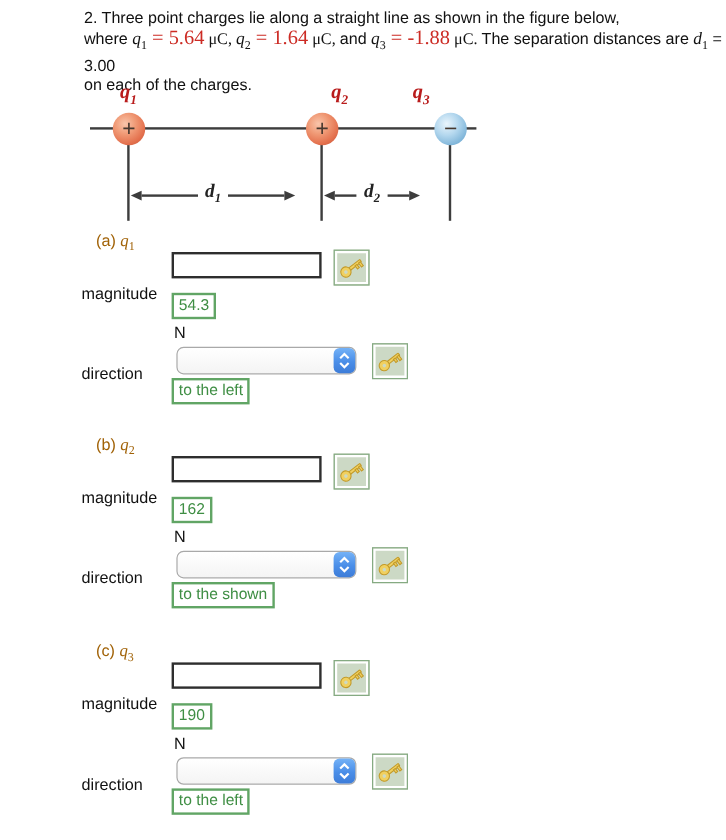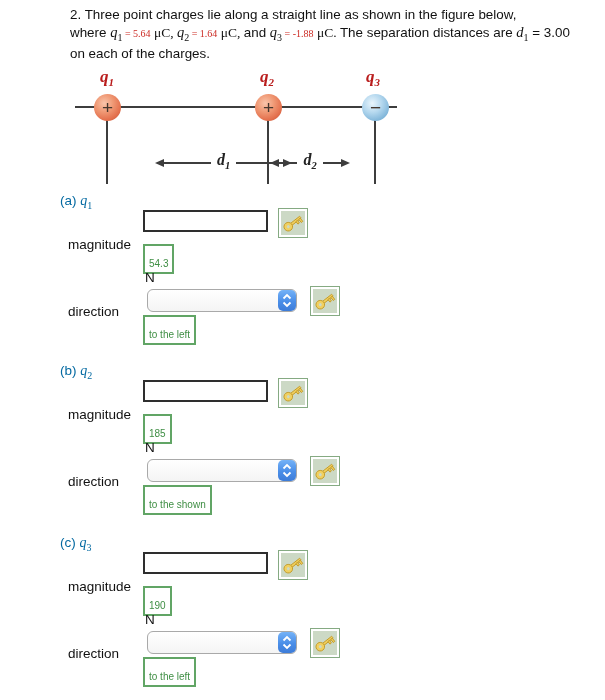--- a/index.html
+++ b/index.html
@@ -3,21 +3,21 @@
 <meta charset="utf-8">
 <style>
   html,body{margin:0;padding:0;background:#ffffff;}
   #page{position:relative;width:605px;height:700px;background:#ffffff;overflow:hidden;
         font-family:"Liberation Sans",sans-serif;color:#1a1a1a;}
 
   
   #problem{position:absolute;left:70px;top:7px;width:532px;font-size:13.4px;line-height:16.6px;color:#111;}
   .mv{font-family:"Liberation Serif",serif;font-style:italic;font-size:14.5px;}
   .msub{font-family:"Liberation Serif",serif;font-size:10px;}
-  .mval{font-family:"Liberation Serif",serif;font-size:10px;}
+  .mval{font-family:"Liberation Serif",serif;font-size:17px;}
   .red{color:#cc2b24;}
   .munit{font-family:"Liberation Serif",serif;font-size:13.5px;color:#111;}
 
   
   .hline{position:absolute;left:75px;top:106px;width:322px;height:2px;background:#3d3d3d;}
   .vline{position:absolute;top:120px;height:64px;width:2px;background:#3d3d3d;}
   .qlabel{position:absolute;top:67px;font-family:"Liberation Serif",serif;font-style:italic;
           font-weight:bold;font-size:17px;color:#b91c1c;}
   .qlabel sub{font-size:11px;}
   .charge{position:absolute;top:94px;width:27px;height:27px;border-radius:50%;
@@ -30,34 +30,34 @@
         border-right:9px solid #3d3d3d;}
   .ah-r{width:0;height:0;border-top:4px solid transparent;border-bottom:4px solid transparent;
         border-left:9px solid #3d3d3d;}
   .dline{flex:1;height:2px;background:#3d3d3d;}
   .dlabel{font-family:"Liberation Serif",serif;font-style:italic;font-weight:bold;font-size:16px;
           color:#222;padding:0 6px;margin-top:-3px;}
   .dlabel sub{font-size:10.5px;}
 
   
   .section{position:absolute;left:0;width:605px;height:150px;}
-  .sec-label{position:absolute;left:60px;top:0;font-size:13.5px;color:#0369a1;}
+  .sec-label{position:absolute;left:80px;top:0;font-size:13.5px;color:#a16207;}
   .sec-label .mv{font-size:14px;}
   .row-label{position:absolute;left:68px;font-size:13.5px;color:#111;}
   .mag-label{top:44px;}
   .dir-label{top:111px;}
   .mag-input{position:absolute;left:143px;top:17px;width:125px;height:22px;box-sizing:border-box;
              border:2px solid #2e2e2e;background:#fff;font-size:13px;padding:0 4px;outline:none;}
   .key-btn{position:absolute;width:30px;height:30px;box-sizing:border-box;border:1px solid #85aa82;
            background:#ccd9c5;box-shadow:inset 0 0 0 2px #ffffff;padding:0;margin:0;
            display:flex;align-items:center;justify-content:center;cursor:pointer;}
   .mag-key{left:278px;top:15px;}
   .dir-key{left:310px;top:93px;}
-  .answer-box{position:absolute;border:2px solid #61a565;color:#3f8e44;font-size:10px;
-              padding:12px 4px 3px 4px;background:#fff;white-space:nowrap;}
+  .answer-box{position:absolute;border:2px solid #61a565;color:#3f8e44;font-size:13px;
+              padding:0 4px 3px 4px;background:#fff;white-space:nowrap;}
   .mag-answer{left:143px;top:51px;}
   .dir-answer{left:143px;top:122px;}
   .unit{position:absolute;left:145px;top:77px;font-size:13.5px;color:#111;}
   .select{position:absolute;left:147px;top:96px;width:150px;height:23px;box-sizing:border-box;
           border:1px solid #a9a9a9;border-radius:6px;background:linear-gradient(#ffffff,#f4f4f4);
           cursor:pointer;}
   .spinner{position:absolute;right:0;top:0;width:18px;height:21px;border-radius:5px;
            background:linear-gradient(#74b2f7 0%,#4a8ee8 55%,#3d7cd8 100%);
            display:flex;flex-direction:column;align-items:center;justify-content:center;gap:1px;}
 </style>
@@ -66,40 +66,40 @@
 
 <div id="page">
 
   <div id="problem">
     <div><span>2. Three point charges lie along a straight line as shown in the figure below,</span></div>
     <div><span>where </span><span class="mv">q</span><sub class="msub">1</sub><span class="mval red"> = 5.64</span><span class="munit"> μC, </span><span class="mv">q</span><sub class="msub">2</sub><span class="mval red"> = 1.64</span><span class="munit"> μC, </span><span>and </span><span class="mv">q</span><sub class="msub">3</sub><span class="mval red"> = -1.88</span><span class="munit"> μC. </span><span>The separation distances are </span><span class="mv">d</span><sub class="msub">1</sub><span> = 3.00</span></div>
     <div><span>on each of the charges.</span></div>
   </div>
 
   <div class="qlabel" style="left:100px;"><span>q</span><sub>1</sub></div>
-  <div class="qlabel" style="left:260px;"><span>q</span><sub>2</sub></div>
-  <div class="qlabel" style="left:366px;"><span>q</span><sub>3</sub></div>
+  <div class="qlabel" style="left:276px;"><span>q</span><sub>2</sub></div>
+  <div class="qlabel" style="left:344px;"><span>q</span><sub>3</sub></div>
 
   <div class="hline"></div>
 
   <div class="charge pos" style="left:94px;">
       <span class="sign">+</span>
     </div>
   <div class="charge pos" style="left:255px;">
       <span class="sign">+</span>
     </div>
   <div class="charge neg" style="left:362px;">
       <span class="sign">−</span>
     </div>
 
   <div class="vline" style="left:106px;"></div>
   <div class="vline" style="left:267px;"></div>
   <div class="vline" style="left:374px;"></div>
 
-  <div class="dim" style="left:109px;width:137px;padding-left:46px;">
+  <div class="dim" style="left:109px;width:137px;">
     <span class="ah-l"></span>
     <span class="dline"></span>
     <span class="dlabel"><span>d</span><sub>1</sub></span>
     <span class="dline"></span>
     <span class="ah-r"></span>
   </div>
   <div class="dim" style="left:270px;width:80px;">
     <span class="ah-l"></span>
     <span class="dline"></span>
     <span class="dlabel"><span>d</span><sub>2</sub></span>
@@ -157,21 +157,21 @@
         <g transform="rotate(-38 12 12)">
           <rect x="9.5" y="10.8" width="12" height="2.4" rx="0.5" fill="#f0d060" stroke="#c39b2a" stroke-width="0.9"></rect>
           <rect x="15.2" y="12.6" width="1.9" height="3.3" fill="#f0d060" stroke="#c39b2a" stroke-width="0.9"></rect>
           <rect x="18.8" y="12.6" width="1.9" height="4.1" fill="#f0d060" stroke="#c39b2a" stroke-width="0.9"></rect>
           <circle cx="6" cy="12" r="4.3" fill="#f0d060" stroke="#c39b2a" stroke-width="0.9"></circle>
           <circle cx="6" cy="12" r="1.5" fill="#ccd9c5"></circle>
         </g>
       </svg>
     </button>
     <div class="row-label mag-label">magnitude</div>
-    <div class="answer-box mag-answer">185</div>
+    <div class="answer-box mag-answer">162</div>
     <div class="unit">N</div>
     <div class="select">
       <span class="spinner">
         <svg width="10" height="7" viewBox="0 0 10 7">
             <path d="M1.5 5.5 L5 2 L8.5 5.5" stroke="#ffffff" stroke-width="1.8" fill="none"></path>
           </svg>
         <svg width="10" height="7" viewBox="0 0 10 7">
             <path d="M1.5 1.5 L5 5 L8.5 1.5" stroke="#ffffff" stroke-width="1.8" fill="none"></path>
           </svg>
       </span>

